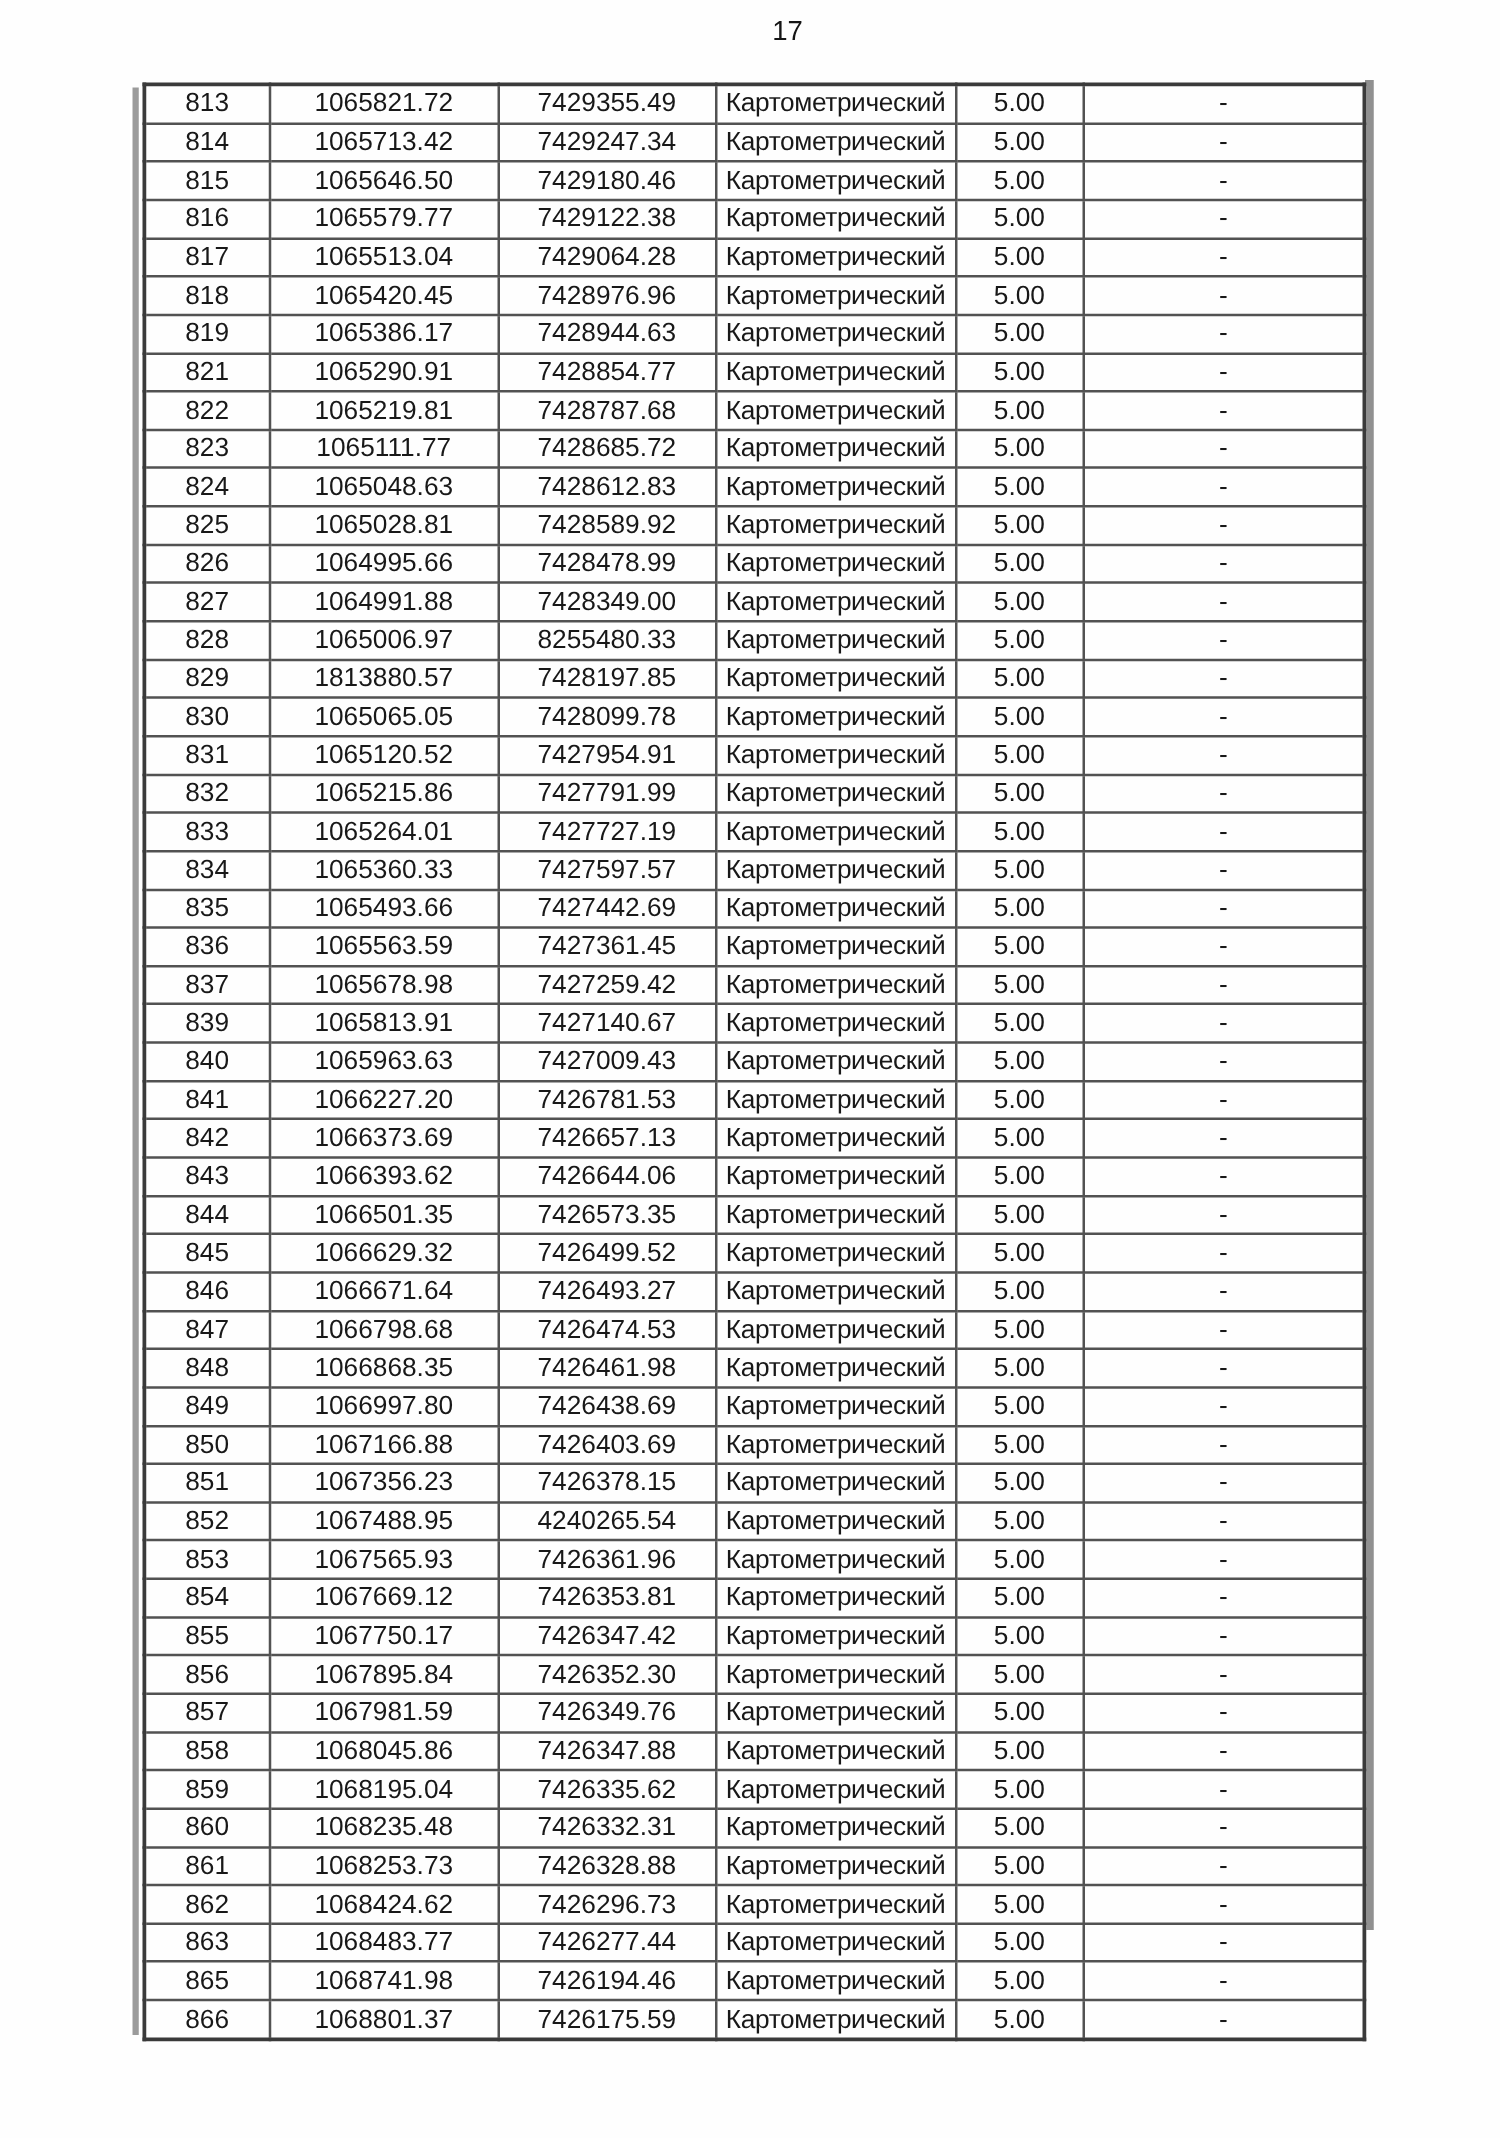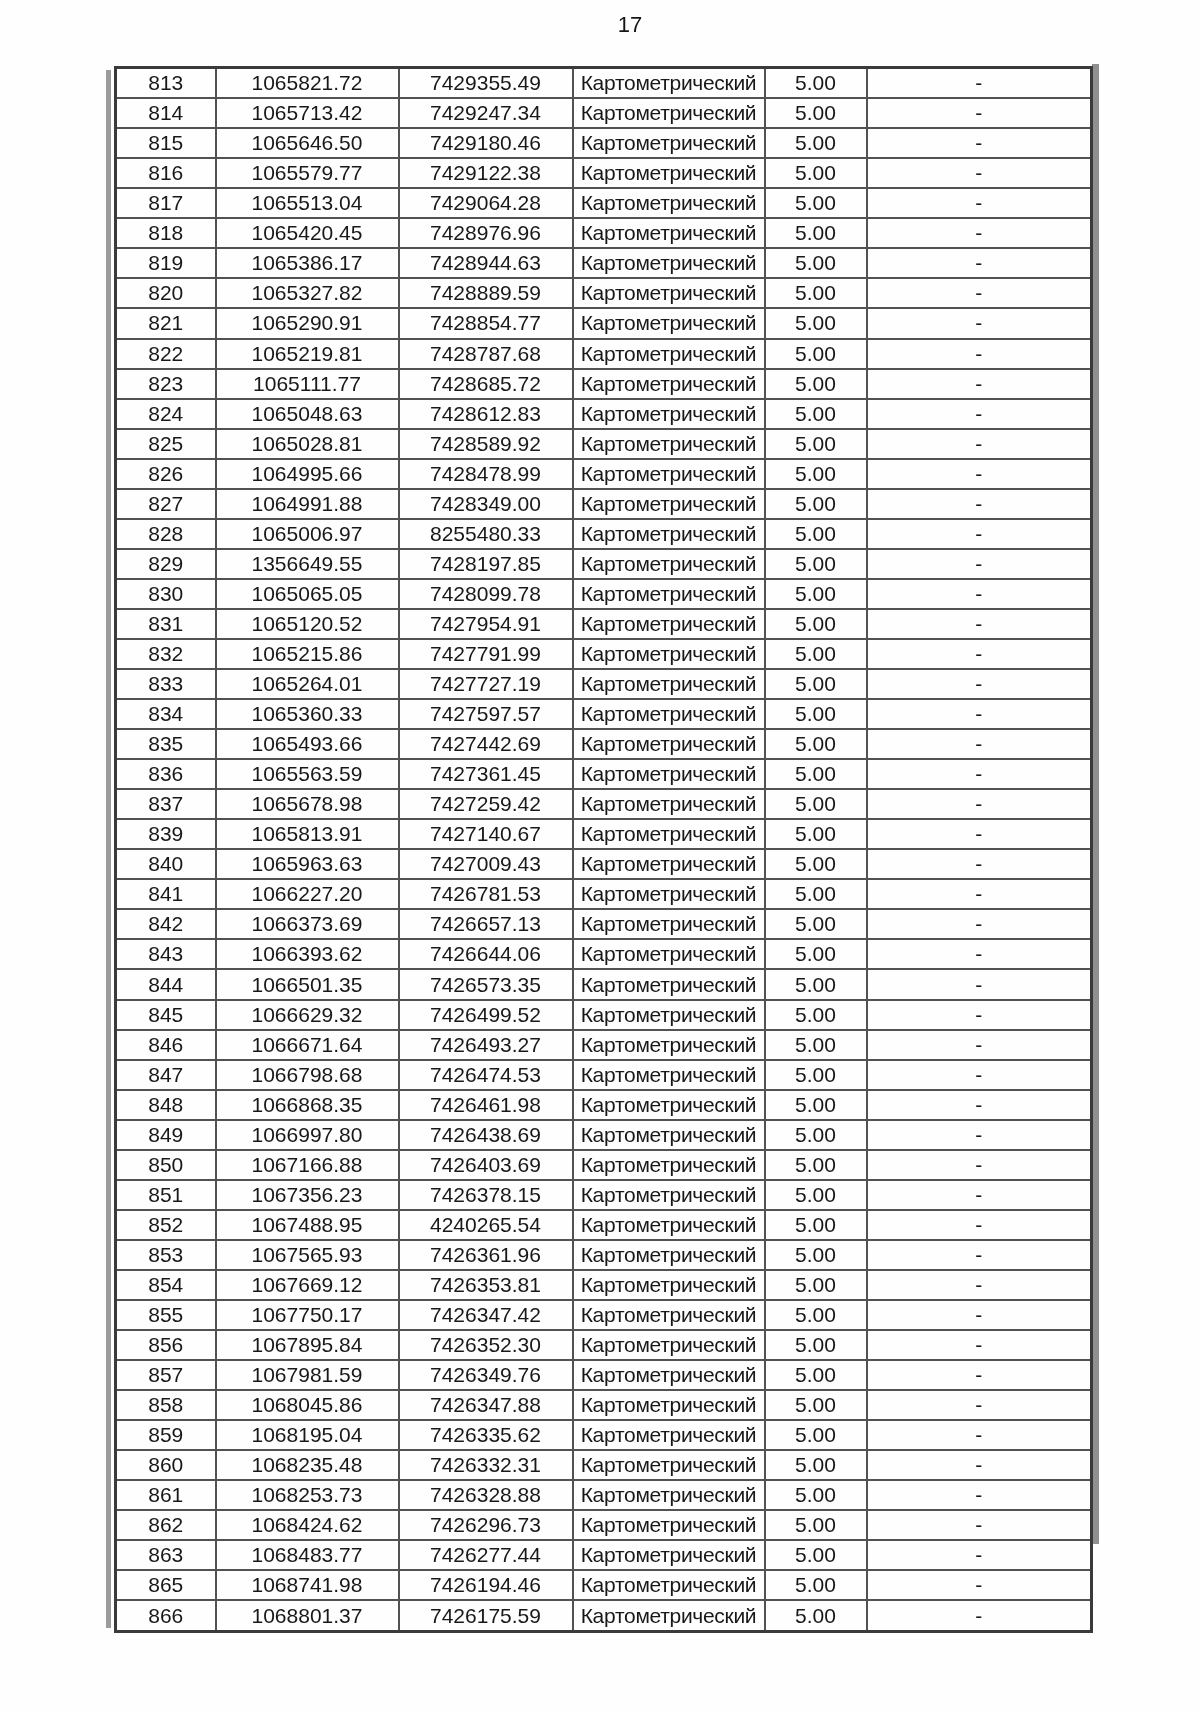--- a/index.html
+++ b/index.html
@@ -132,28 +132,20 @@
         </tr>
         <tr>
           <td>819</td>
           <td>1065386.17</td>
           <td>7428944.63</td>
           <td class="method-cell">Картометрический</td>
           <td>5.00</td>
           <td>-</td>
         </tr>
         <tr>
-          <td>820</td>
-          <td>1065327.82</td>
-          <td>7428889.59</td>
-          <td class="method-cell">Картометрический</td>
-          <td>5.00</td>
-          <td>-</td>
-        </tr>
-        <tr>
           <td>821</td>
           <td>1065290.91</td>
           <td>7428854.77</td>
           <td class="method-cell">Картометрический</td>
           <td>5.00</td>
           <td>-</td>
         </tr>
         <tr>
           <td>822</td>
           <td>1065219.81</td>
@@ -205,21 +197,21 @@
         <tr>
           <td>828</td>
           <td>1065006.97</td>
           <td>8255480.33</td>
           <td class="method-cell">Картометрический</td>
           <td>5.00</td>
           <td>-</td>
         </tr>
         <tr>
           <td>829</td>
-          <td>1356649.55</td>
+          <td>1813880.57</td>
           <td>7428197.85</td>
           <td class="method-cell">Картометрический</td>
           <td>5.00</td>
           <td>-</td>
         </tr>
         <tr>
           <td>830</td>
           <td>1065065.05</td>
           <td>7428099.78</td>
           <td class="method-cell">Картометрический</td>

